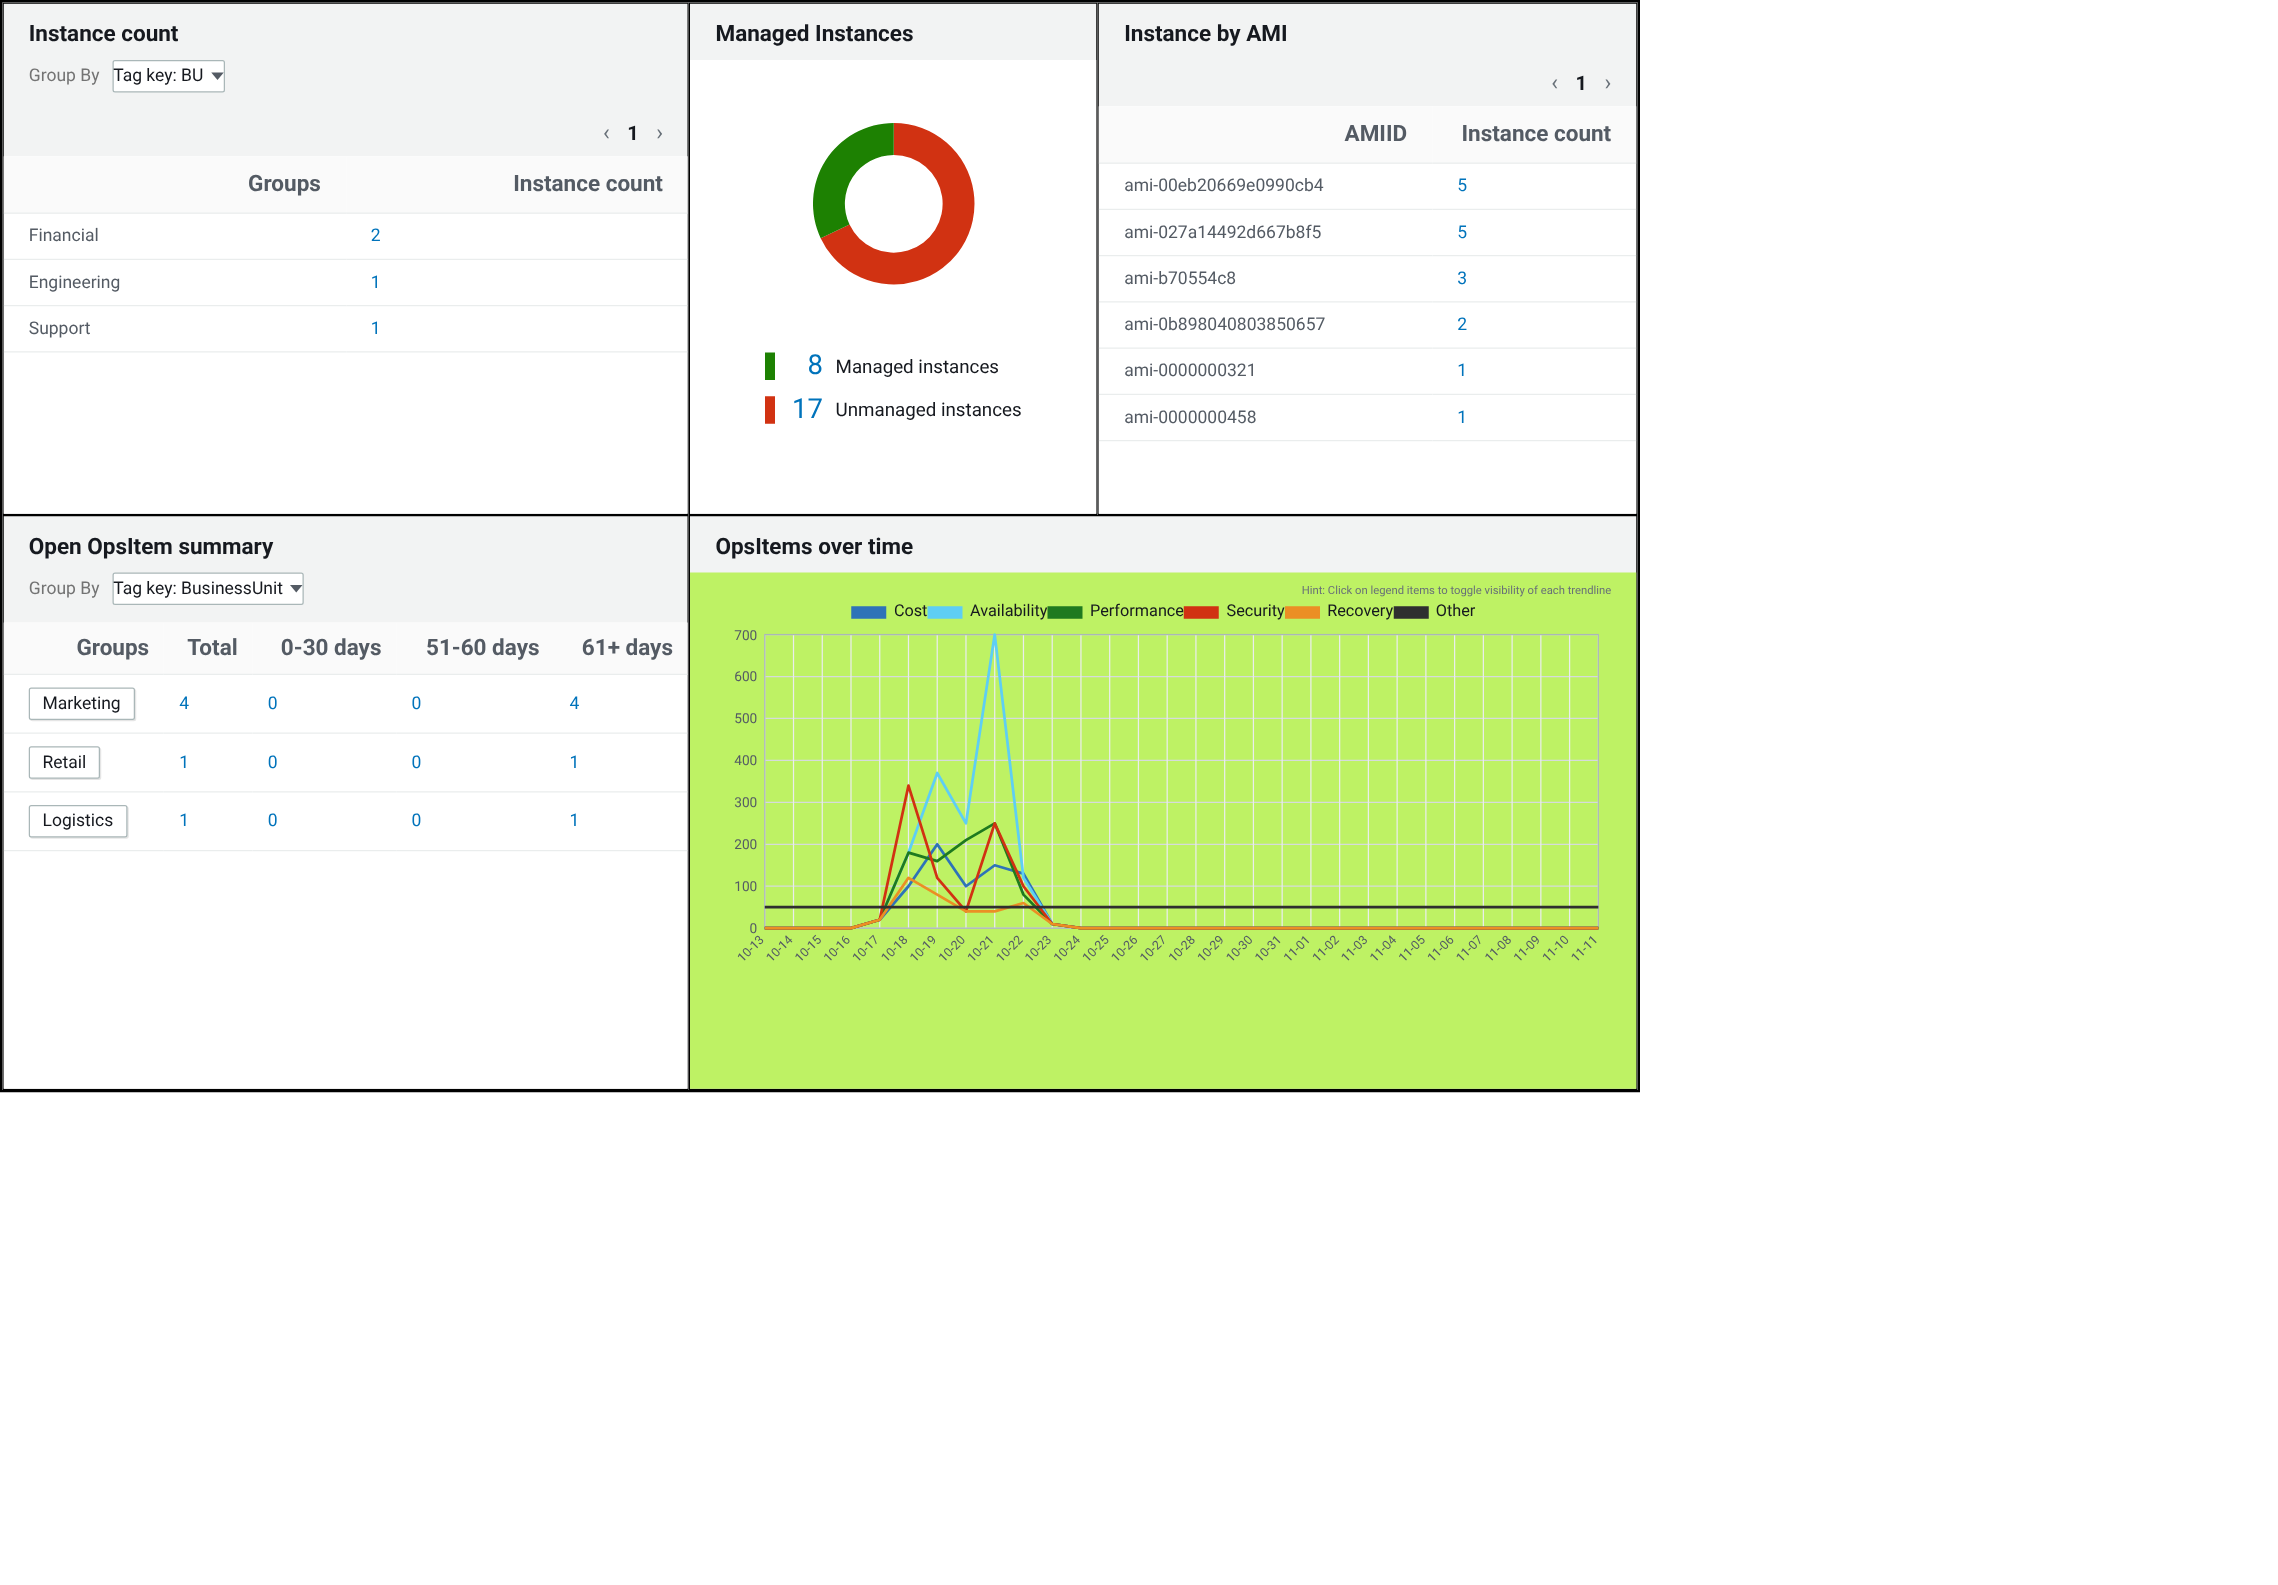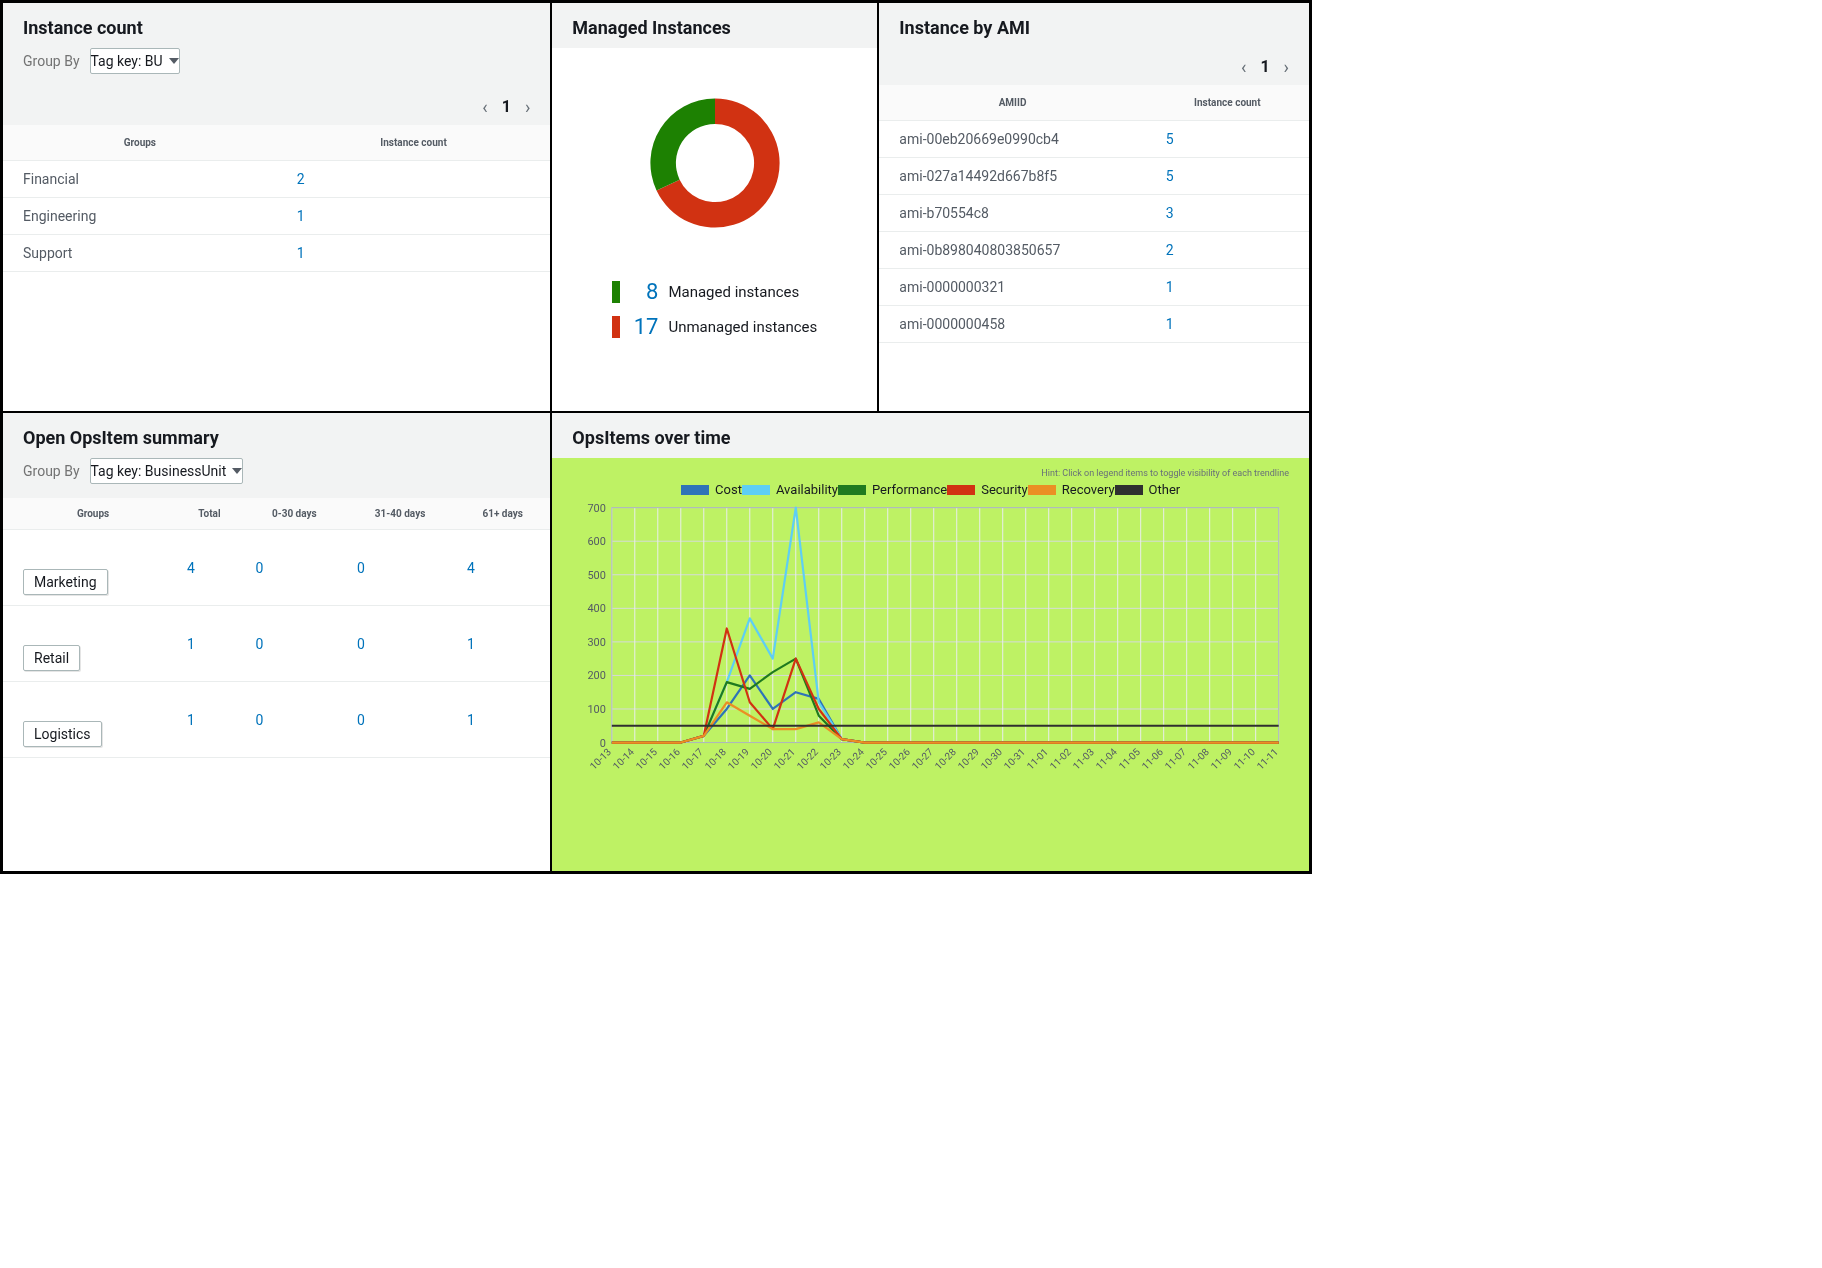--- a/index.html
+++ b/index.html
@@ -73,23 +73,23 @@
     color: #687078;
     cursor: pointer;
     user-select: none;
   }
   .pager-page { font-weight: 700; font-size: 16px; }
   table.simple {
     width: 100%;
     border-collapse: collapse;
   }
   table.simple th {
-    text-align: center;
+    text-align: right;
     font-weight: 700;
-    font-size: 10px;
+    font-size: 18px;
     color: #545b64;
     padding: 12px 20px;
     border-bottom: 1px solid #eaeded;
     background: #fafafa;
   }
   table.simple td {
     padding: 10px 20px;
     border-bottom: 1px solid #eaeded;
     font-size: 14px;
     color: #545b64;
@@ -121,21 +121,20 @@
   table.ops th:first-child, table.ops td:first-child { padding-left: 20px; }
   .pill {
     display: inline-block;
     border: 1px solid #aab7b8;
     border-radius: 2px;
     padding: 4px 10px;
     background: #fff;
     box-shadow: 1px 1px 0 rgba(0,0,0,0.1);
     font-size: 14px;
     color: #16191f;
-    margin-top: 29px;
   }
 
   .chart-panel {
     padding: 10px 20px 16px 20px;
     background: #bef264;
   }
   .hint {
     text-align: right;
     font-size: 9px;
     color: #687078;
@@ -284,21 +283,21 @@
         <span class="caret-down"></span>
       </span>
     </div>
     <div class="card-body">
       <table class="simple ops">
         <thead>
             <tr>
           <th>Groups</th>
           <th>Total</th>
           <th>0-30 days</th>
-          <th>31-40 days</th>
+          <th>51-60 days</th>
           <th>61+ days</th>
         </tr>
           </thead>
         <tbody id="ops-tbody">
             <tr>
               <td><span class="pill">Marketing</span></td>
               <td><span class="link">4</span></td>
               <td><span class="link">0</span></td>
               <td><span class="link">0</span></td>
               <td><span class="link">4</span></td>

